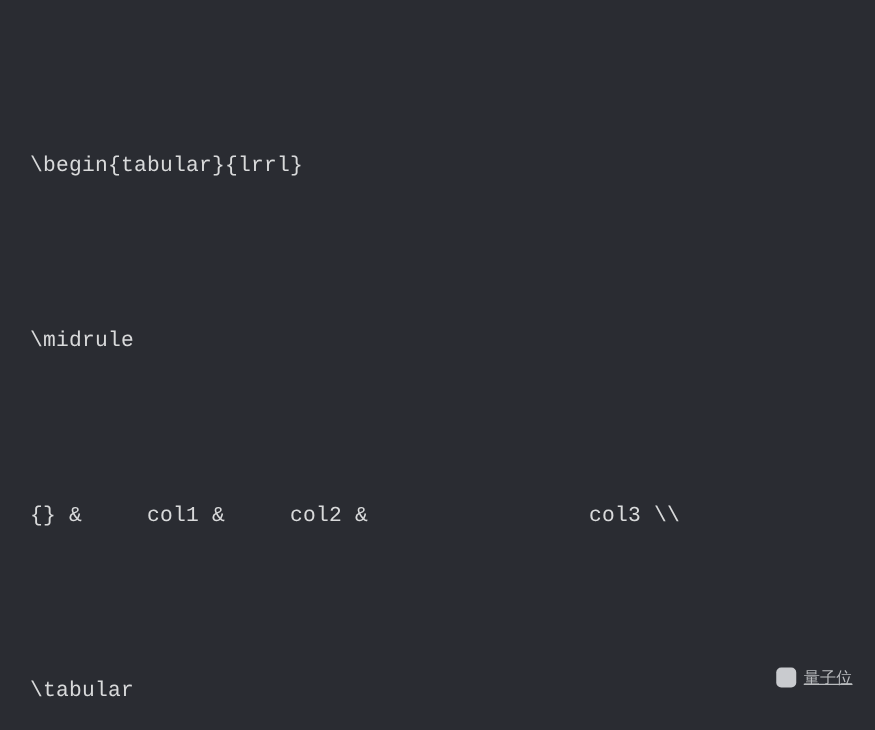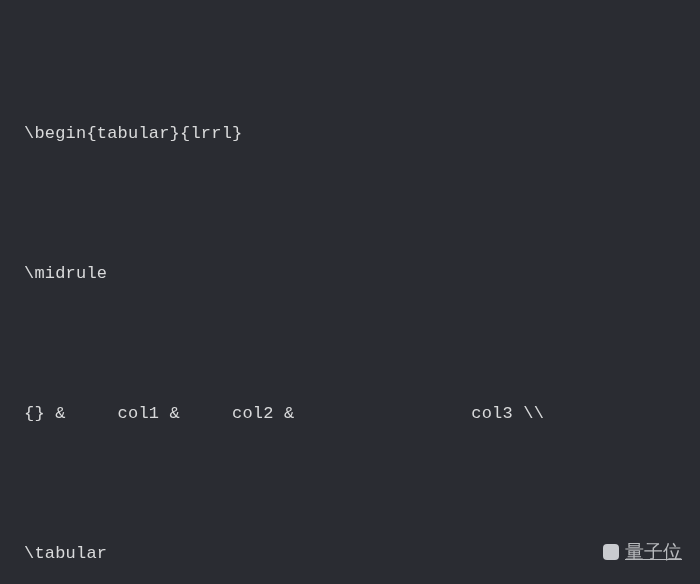--- a/index.html
+++ b/index.html
@@ -20,27 +20,27 @@
     line-height: 36px;
     color: #d9dadb;
     white-space: pre;
     position: relative;
     letter-spacing: 0.2px;
   }
   .line { display: block; margin-top: 32px; }
   .watermark {
     position: absolute;
     right: 18px;
-    bottom: 14px;
+    bottom: 24px;
     display: flex;
     align-items: center;
     gap: 6px;
     font-family: -apple-system, BlinkMacSystemFont, "Segoe UI", sans-serif;
     color: #b9bbbe;
-    font-size: 19px;
+    font-size: 13px;
     letter-spacing: 0;
     text-decoration: underline;
   }
   .watermark .icon {
     width: 16px;
     height: 16px;
     border-radius: 4px;
     background: #c9cbcf;
     display: inline-block;
   }

